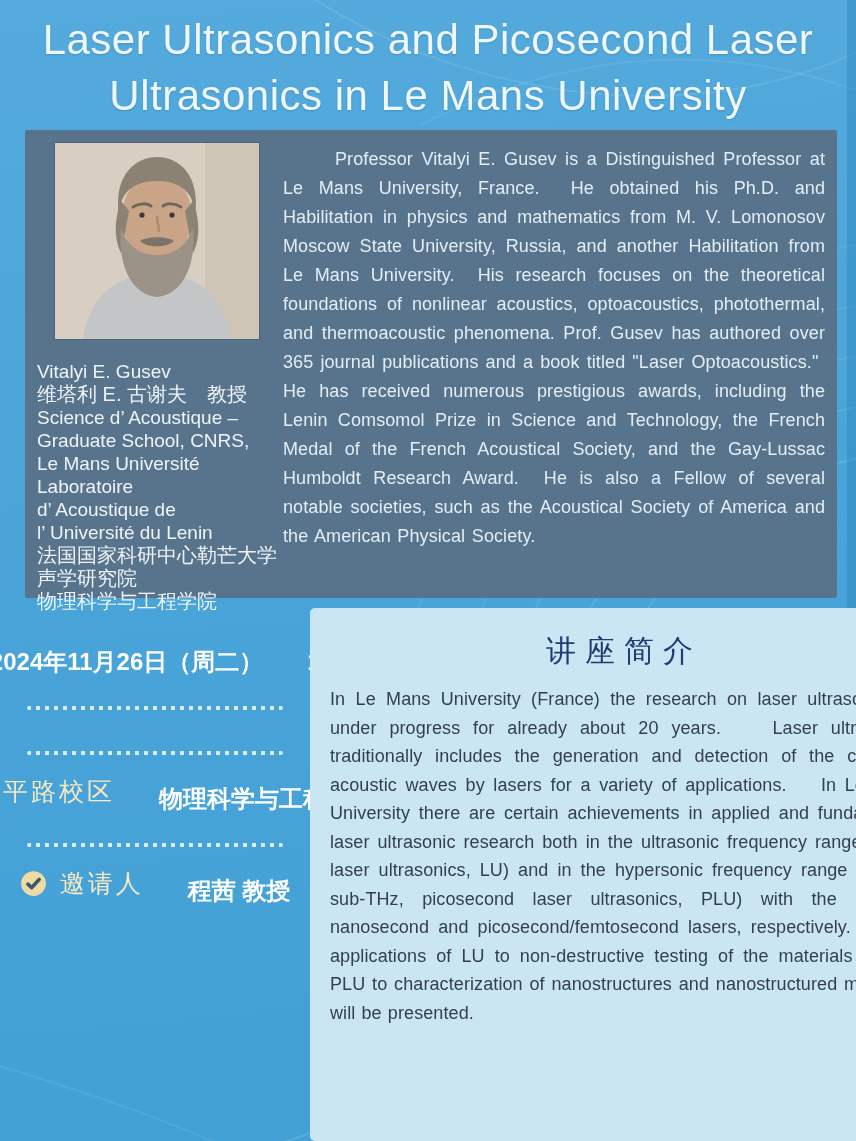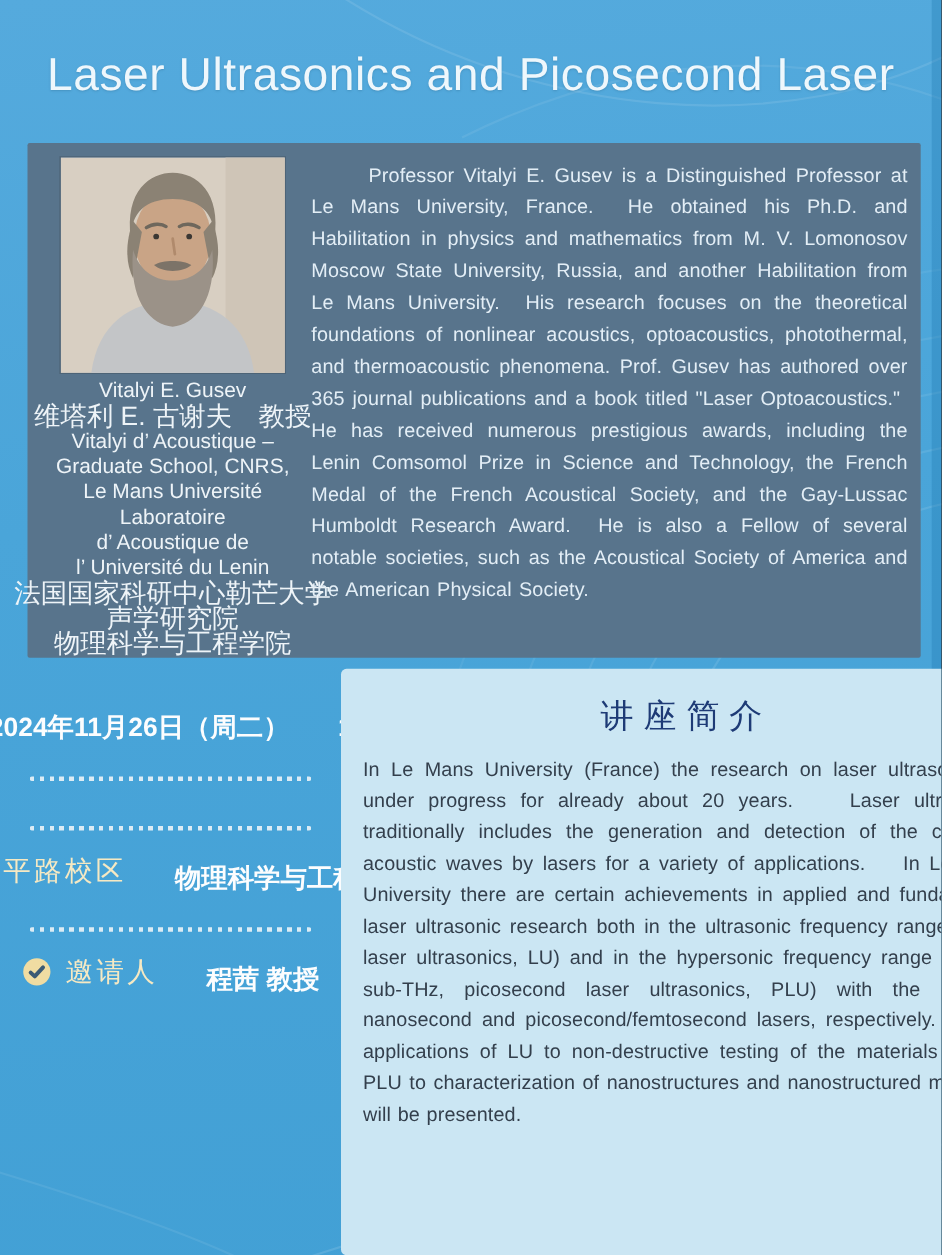--- a/index.html
+++ b/index.html
@@ -30,23 +30,23 @@
   
   .bio-box {
     position:absolute; left:25px; top:130px; width:812px; height:468px;
     background:#58748c; border-radius:2px;
     display:flex; padding:13px 8px 10px 16px; gap:10px;
   }
   .bio-left { width:232px; flex:none; display:flex; flex-direction:column; align-items:center; }
   .photo-frame { width:204px; height:196px; flex:none; overflow:hidden;
     box-shadow:0 0 0 1px rgba(70,90,105,.6); }
   .photo-frame svg { display:block; }
-  .caption { margin-top:5px; text-align:center; color:#eef4f8; }
+  .caption { margin-top:21px; text-align:left; color:#eef4f8; }
   .cap-line { font-size:19px; line-height:23px; white-space:nowrap; }
-  .cap-cn   { font-size:24px; }
+  .cap-cn   { font-size:20px; }
 
   .bio-text {
     flex:1; color:#e3eef6; font-size:18px; line-height:29px;
     text-align:justify; text-indent:52px; letter-spacing:.1px; word-spacing:1.5px;
     padding-right:4px; padding-top:2px;
   }
 
   
   .sidebar {
     position:absolute; left:0; top:598px; width:310px; height:543px;
@@ -98,20 +98,21 @@
       <path d="M870,1055 C 660,1075 470,1110 330,1150" stroke-opacity="0.10" stroke-width="2"></path>
       <path d="M870,1070 C 690,1095 540,1125 420,1150" stroke-opacity="0.09" stroke-width="2"></path>
       <path d="M-20,1060 C 80,1090 170,1120 230,1150" stroke-opacity="0.08" stroke-width="2"></path>
       <path d="M540,630 C 430,760 400,900 430,1050" stroke-opacity="0.06" stroke-width="2"></path>
     </g>
   </svg>
   <div class="edge-stripe"></div>
 
   <header class="title-block">
     <div class="title-line">Laser Ultrasonics and Picosecond Laser</div>
+    <div class="title-line">Ultrasonics in Le Mans University</div>
   </header>
 
   <section class="bio-box">
     <div class="bio-left">
       <div class="photo-frame">
         <svg width="204" height="196" viewBox="0 0 204 196">
           <rect width="204" height="196" fill="#d8cfc2"></rect>
           <rect x="150" width="54" height="196" fill="#cfc5b7"></rect>
 
           <path d="M28,196 C34,152 62,132 102,130 C142,132 170,152 176,196 Z" fill="#c3c5c7"></path>
@@ -129,21 +130,21 @@
           <circle cx="117" cy="72" r="2.6" fill="#3b3733"></circle>
           <path d="M102,74 L104,88" stroke="#b08a6c" stroke-width="2.5" fill="none" stroke-linecap="round"></path>
 
           <path d="M66,84 C62,128 80,152 102,154 C124,152 142,128 138,84 C132,104 118,112 102,112 C86,112 72,104 66,84 Z" fill="#9b9288"></path>
           <path d="M85,98 C93,93 111,93 119,98 C112,105 92,105 85,98 Z" fill="#7c7368"></path>
         </svg>
       </div>
       <div class="caption" id="caption">
           <div class="cap-line">Vitalyi E. Gusev</div>
           <div class="cap-line cap-cn">维塔利 E. 古谢夫　教授</div>
-          <div class="cap-line">Vitalyi d’ Acoustique –</div>
+          <div class="cap-line">Science d’ Acoustique –</div>
           <div class="cap-line">Graduate School, CNRS,</div>
           <div class="cap-line">Le Mans Université</div>
           <div class="cap-line">Laboratoire</div>
           <div class="cap-line">d’ Acoustique de</div>
           <div class="cap-line">l’ Université du Lenin</div>
           <div class="cap-line cap-cn">法国国家科研中心勒芒大学</div>
           <div class="cap-line cap-cn">声学研究院</div>
           <div class="cap-line cap-cn">物理科学与工程学院</div>
         </div>
     </div>

